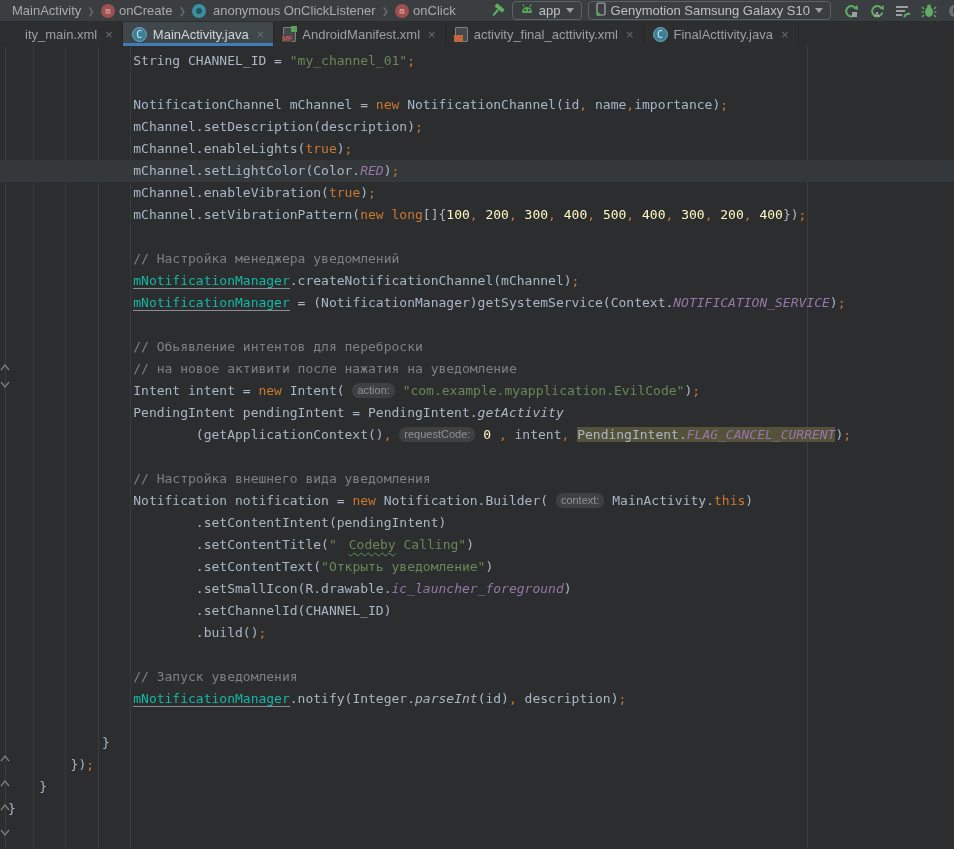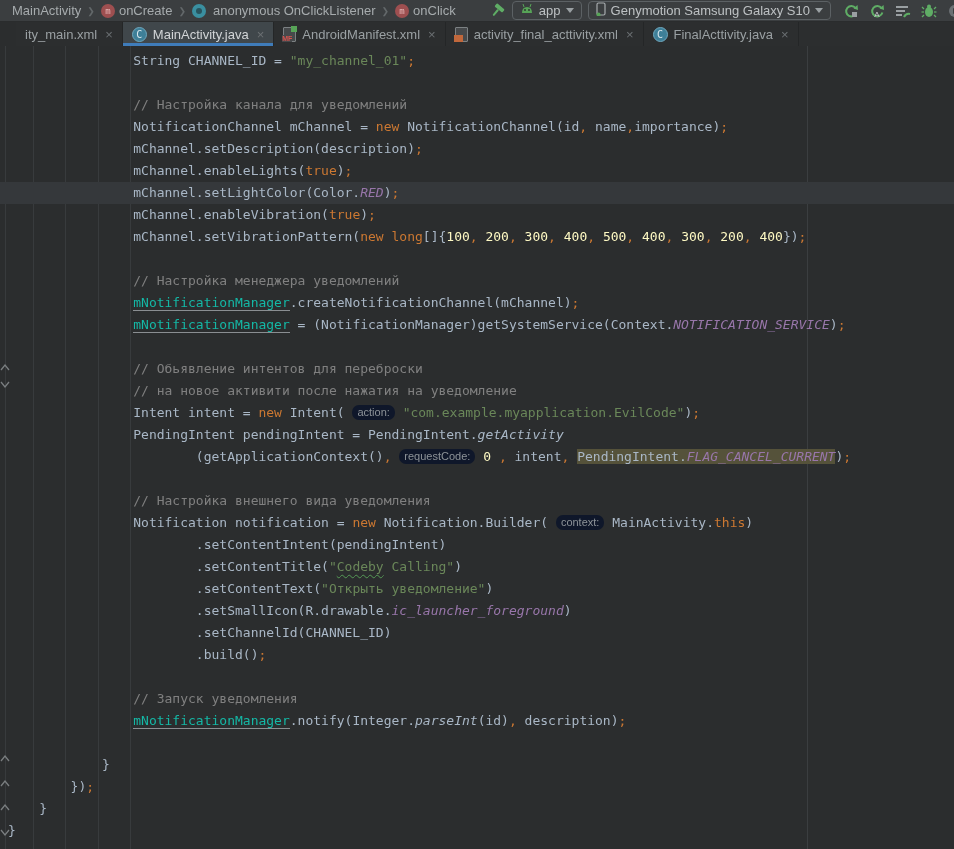--- a/index.html
+++ b/index.html
@@ -57,28 +57,28 @@
             font-family:"DejaVu Sans Mono", monospace; font-size:13px; overflow:hidden; }
   .guide { position:absolute; top:0; bottom:0; width:1px; background:#383b3d; }
   .margin-line { position:absolute; top:0; bottom:0; width:1px; background:#3b3e40; }
   .lines { position:relative; padding-top:4px; }
   .line { height:22px; line-height:22px; white-space:pre; padding-left:8px;
           color:#a9b7c6; }
   .line.cur { background:#35383b; }
   .t-d { color:#a9b7c6; }
   .t-k { color:#cc7832; }
   .t-s { color:#6a8759; }
-  .t-se { text-decoration:underline wavy #559955 1px; text-underline-offset:3px; }
+  .t-se { text-decoration:underline wavy #559955 1px; text-underline-offset:3px;margin-left:12px; }
   .t-n { color:#fef9c3; }
   .t-c { color:#808080; }
   .t-f { color:#14b8a6; border-bottom:1px solid #8a8e92; }
   .t-ct { color:#9876aa; font-style:italic;margin-top:43px; }
   .t-m { font-style:italic; }
   .t-hl { background:#55523a; }
-  .t-h { display:inline-block; background:#0f172a; color:#8d9398;
+  .t-h { display:inline-block; background:#404040; color:#8d9398;
          font-family:"Liberation Sans",sans-serif; font-size:11px; line-height:15px;
          border-radius:7px; padding:0 5px; vertical-align:1px; }
   .fold { position:absolute; left:0; width:11px; height:11px; }
 </style>
 </head>
 <body>
 
 <div id="app">
 
   <div class="toolbar">
@@ -243,21 +243,20 @@
         <div class="fold" style="top: 756px;"><svg width="11" height="11" viewBox="0 0 11 11">
             <polyline points="1,7 5,2 9,7" fill="none" stroke="#7a7e80" stroke-width="1.3"></polyline>
           </svg></div>
         <div class="fold" style="top: 780px;"><svg width="11" height="11" viewBox="0 0 11 11">
             <polyline points="1,3 5,8 9,3" fill="none" stroke="#7a7e80" stroke-width="1.3"></polyline>
           </svg></div>
       </div>
     <div class="lines" id="lines">
         <div class="line"><span class="t-d">                String CHANNEL_ID = </span><span class="t-s">"my_channel_01"</span><span class="t-k">;</span></div>
         <div class="line"></div>
-        <div class="line"><span class="t-c">                // Настройка канала для уведомлений</span></div>
         <div class="line"><span class="t-d">                NotificationChannel mChannel = </span><span class="t-k">new</span><span class="t-d"> NotificationChannel(id</span><span class="t-k">,</span><span class="t-d"> name</span><span class="t-k">,</span><span class="t-d">importance)</span><span class="t-k">;</span></div>
         <div class="line"><span class="t-d">                mChannel.setDescription(description)</span><span class="t-k">;</span></div>
         <div class="line"><span class="t-d">                mChannel.enableLights(</span><span class="t-k">true</span><span class="t-d">)</span><span class="t-k">;</span></div>
         <div class="line cur"><span class="t-d">                mChannel.setLightColor(Color.</span><span class="t-ct">RED</span><span class="t-d">)</span><span class="t-k">;</span></div>
         <div class="line"><span class="t-d">                mChannel.enableVibration(</span><span class="t-k">true</span><span class="t-d">)</span><span class="t-k">;</span></div>
         <div class="line"><span class="t-d">                mChannel.setVibrationPattern(</span><span class="t-k">new</span><span class="t-d"> </span><span class="t-k">long</span><span class="t-d">[]{</span><span class="t-n">100</span><span class="t-k">,</span><span class="t-d"> </span><span class="t-n">200</span><span class="t-k">,</span><span class="t-d"> </span><span class="t-n">300</span><span class="t-k">,</span><span class="t-d"> </span><span class="t-n">400</span><span class="t-k">,</span><span class="t-d"> </span><span class="t-n">500</span><span class="t-k">,</span><span class="t-d"> </span><span class="t-n">400</span><span class="t-k">,</span><span class="t-d"> </span><span class="t-n">300</span><span class="t-k">,</span><span class="t-d"> </span><span class="t-n">200</span><span class="t-k">,</span><span class="t-d"> </span><span class="t-n">400</span><span class="t-d">})</span><span class="t-k">;</span></div>
         <div class="line"></div>
         <div class="line"><span class="t-c">                // Настройка менеджера уведомлений</span></div>
         <div class="line"><span class="t-d">                </span><span class="t-f">mNotificationManager</span><span class="t-d">.createNotificationChannel(mChannel)</span><span class="t-k">;</span></div>
         <div class="line"><span class="t-d">                </span><span class="t-f">mNotificationManager</span><span class="t-d"> = (NotificationManager)getSystemService(Context.</span><span class="t-ct">NOTIFICATION_SERVICE</span><span class="t-d">)</span><span class="t-k">;</span></div>

